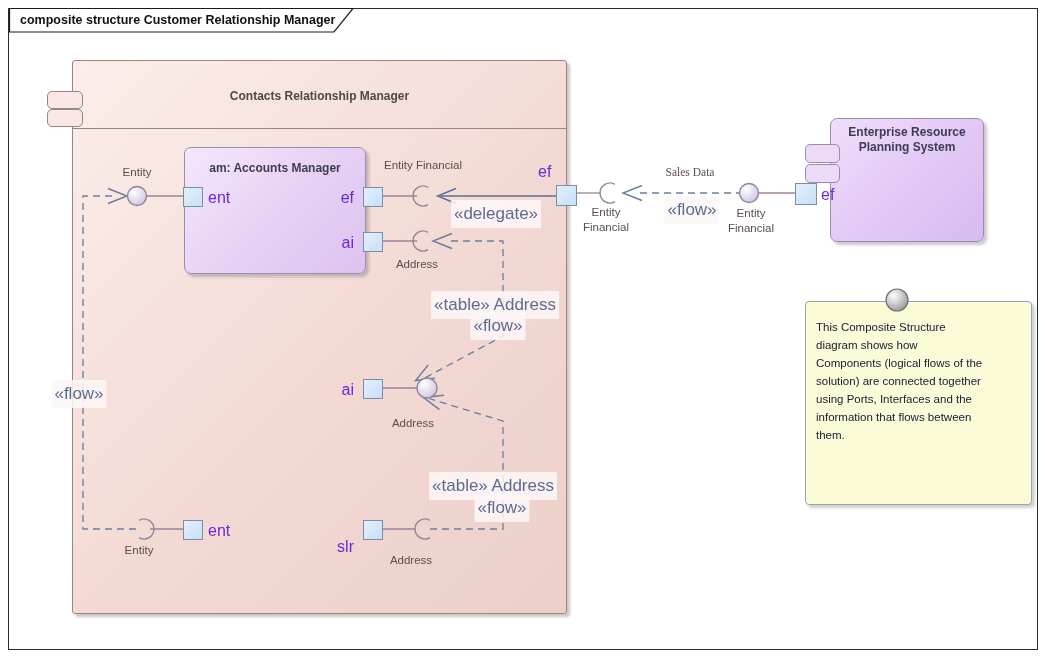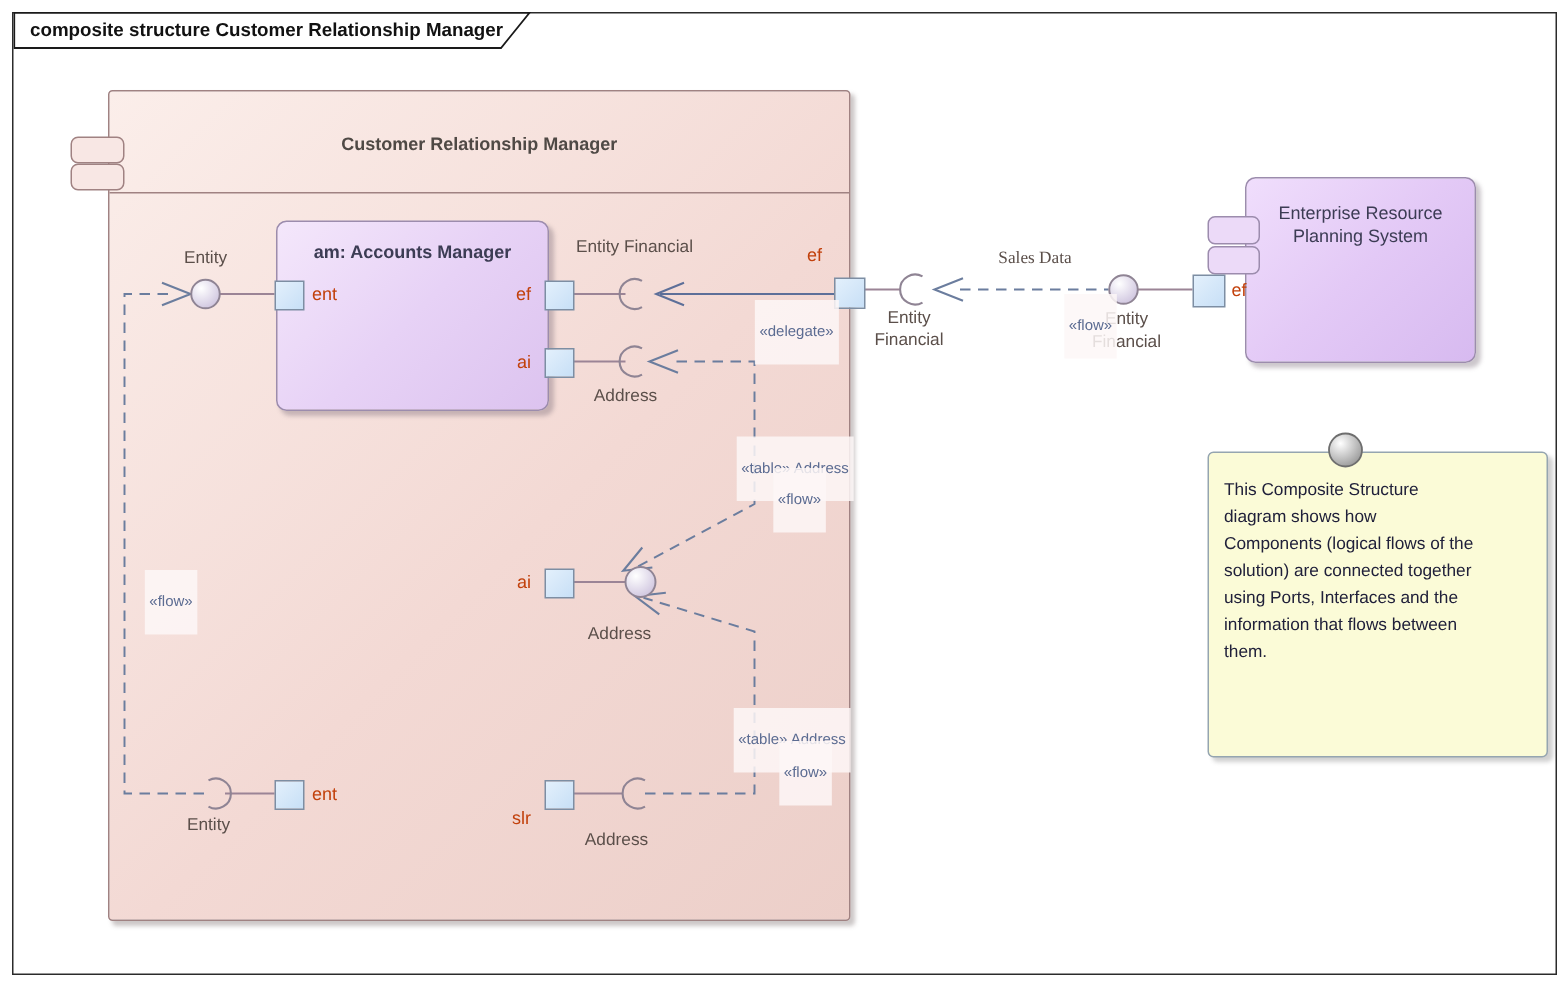--- a/index.html
+++ b/index.html
@@ -18,30 +18,30 @@
   .comp-icon{position:absolute;width:34px;height:16px;background:#f8e7e4;border:1px solid #a08282;border-radius:5px;z-index:4;}
   .comp-icon.purple{width:33px;height:17px;background:#ecdaf8;border-color:#9c8cad;}
 
   .part-box{position:absolute;background:linear-gradient(135deg,#f4e7fb 0%,#e7d2f6 50%,#dcc3ef 100%);
             border:1px solid #9c8cad;border-radius:7px;box-shadow:3px 3px 3px rgba(110,95,110,0.35);z-index:2;}
   .part-title{font-size:12px;font-weight:bold;color:#3c3c54;text-align:center;padding-top:13px;}
 
   .erp-box{position:absolute;left:830px;top:118px;width:152px;height:122px;
            background:linear-gradient(135deg,#f0defc 0%,#e3c9f6 50%,#d7baf0 100%);
            border:1px solid #9c8cad;border-radius:7px;box-shadow:3px 3px 3px rgba(110,95,110,0.35);z-index:2;}
-  .erp-title{font-size:12px;font-weight:normal;color:#3c3c54;text-align:center;padding-top:16px;line-height:15px;}
+  .erp-title{font-size:12px;font-weight:bold;color:#3c3c54;text-align:center;padding-top:6px;line-height:15px;}
 
   .port{position:absolute;width:18px;height:18px;background:linear-gradient(135deg,#e3f0fc 0%,#c7dff6 100%);
         border:1px solid #7d8ea3;z-index:4;}
 
   .lbl{position:absolute;font-size:11.5px;color:#5b4f4a;white-space:nowrap;transform:translateX(-50%);z-index:5;}
-  .port-lbl{position:absolute;font-size:12px;color:#c2410c;white-space:nowrap;z-index:5;}
+  .port-lbl{position:absolute;font-size:16px;color:#6d28d9;white-space:nowrap;z-index:5;}
   .port-lbl.right{transform:translateX(-100%);}
-  .stereo{position:absolute;font-size:10px;color:#5c6c92;background:rgba(253,247,247,0.85);
-          padding:16px 3px;white-space:nowrap;transform:translateX(-50%);z-index:5;margin-left:35px;}
+  .stereo{position:absolute;font-size:17px;color:#5c6c92;background:rgba(253,247,247,0.85);
+          padding:4px 3px;white-space:nowrap;transform:translateX(-50%);z-index:5;}
 
   .note{position:absolute;left:805px;top:301px;width:197px;height:202px;background:#fbfbd7;
         border:1px solid #95a5b0;border-radius:4px;box-shadow:3px 3px 3px rgba(100,100,100,0.3);z-index:2;padding-left:28px;}
   .note-text{position:absolute;left:10px;top:16px;width:180px;font-size:11.5px;color:#20203a;line-height:18px;}
 
   svg.overlay{position:absolute;left:0;top:0;z-index:3;pointer-events:none;}
   svg.overlay *{pointer-events:auto;}
 </style>
 </head>
 <body>
@@ -51,21 +51,21 @@
 
   <div id="tab">
     <svg width="346" height="26">
       <polygon points="0.5,0.5 344,0.5 325,24 0.5,24" fill="#ffffff" stroke="#1a1a1a" stroke-width="1.2"></polygon>
     </svg>
   </div>
   <div id="tab-title">composite structure Customer Relationship Manager</div>
 
   <div class="crm">
     <div class="crm-header">
-      <div class="crm-title">Customer Relationship Manager</div>
+      <div class="crm-title">Contacts Relationship Manager</div>
     </div>
   </div>
   <div class="comp-icon" style="left:47px;top:91px;"></div>
   <div class="comp-icon" style="left:47px;top:109px;"></div>
 
   <div class="part-box" style="left:184px;top:147px;width:180px;height:125px;">
     <div class="part-title">am: Accounts Manager</div>
   </div>
 
 

